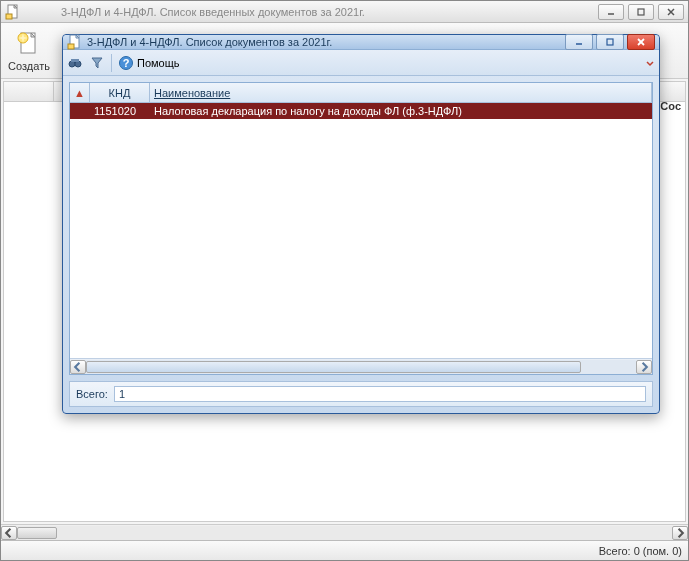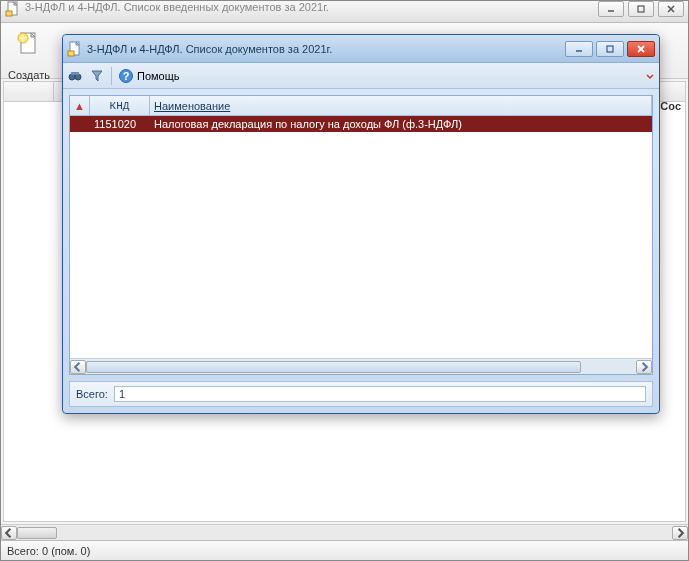--- a/index.html
+++ b/index.html
@@ -1,71 +1,71 @@
 <!DOCTYPE html>
 <html><head>
   <meta charset="utf-8">
   <style>
     * { box-sizing: border-box; margin: 0; padding: 0; font-family: Tahoma, Arial, sans-serif; font-size: 11px; }
     body { background: #e8e8e8; width: 689px; height: 561px; overflow: hidden; position: relative; }
 
     
     .outer-window { width: 689px; height: 561px; background: #f0f0f0; border: 1px solid #888; display: flex; flex-direction: column; }
-    .outer-titlebar { height: 22px; background: linear-gradient(#f8f8f8, #e0e0e0); display: flex; padding: 0 4px; border-bottom: 1px solid #bbb; }
+    .outer-titlebar { height: 22px; background: linear-gradient(#f8f8f8, #e0e0e0); display: flex; align-items: center; padding: 0 4px; border-bottom: 1px solid #bbb; gap: 36px; }
     .outer-titlebar .icon { width: 16px; height: 16px; margin-right: 4px; }
     .outer-titlebar .title { color: #888; flex: 1; }
     .win-controls { display: flex; gap: 4px; }
     .win-btn { width: 26px; height: 16px; border: 1px solid #aaa; border-radius: 2px; background: linear-gradient(#fdfdfd, #e6e6e6); display: flex; align-items: center; justify-content: center; cursor: default; }
     .win-btn svg { width: 10px; height: 10px; }
 
     
     .outer-body { flex: 1; display: flex; flex-direction: column; background: #f4f4f4; }
     .main-toolbar { height: 56px; display: flex; align-items: flex-start; padding: 4px; border-bottom: 1px solid #ccc; background: linear-gradient(#fafafa, #eee); }
-    .toolbar-btn { width: 48px; display: flex; flex-direction: column; align-items: center; gap: 11px; padding: 2px; border: 1px solid transparent; border-radius: 3px; cursor: default; }
+    .toolbar-btn { width: 48px; display: flex; flex-direction: column; align-items: center; gap: 2px; padding: 2px; border: 1px solid transparent; border-radius: 3px; cursor: default; }
     .toolbar-btn .ico { width: 28px; height: 28px; }
     .toolbar-btn .lbl { color: #333; }
 
     
     .grid-back { flex: 1; background: #fff; border: 1px solid #ccc; margin: 2px; position: relative; overflow: hidden; }
     .grid-header-row { height: 20px; background: linear-gradient(#f8f8f8, #e8e8e8); border-bottom: 1px solid #ccc; display: flex; }
     .grid-header-cell { border-right: 1px solid #ccc; width: 50px; }
     .grid-right-label { position: absolute; right: 4px; top: 18px; color: #333; font-weight: bold; }
 
     
     .h-scrollbar { height: 16px; background: #efefef; border-top: 1px solid #ccc; display: flex; align-items: center; }
     .sb-btn { width: 16px; height: 14px; background: linear-gradient(#fff, #ddd); border: 1px solid #aaa; border-radius: 2px; display: flex; align-items: center; justify-content: center; }
     .sb-track { flex: 1; height: 14px; background: #eaeaea; position: relative; }
     .sb-thumb { position: absolute; left: 0; width: 40px; height: 12px; top: 1px; background: linear-gradient(#f2f2f2, #d4d4d4); border-radius: 2px; border: 1px solid #aaa; }
 
     
-    .statusbar { height: 20px; border-top: 1px solid #bbb; background: linear-gradient(#fafafa, #e8e8e8); display: flex; align-items: center; padding: 0 6px; color: #333; }
+    .statusbar { height: 20px; border-top: 1px solid #bbb; background: linear-gradient(#fafafa, #e8e8e8); display: flex; align-items: center; padding: 0 6px; color: #333; justify-content: flex-end; }
 
     
     .dialog { position: absolute; left: 62px; top: 34px; width: 598px; height: 380px; border: 1px solid #2a5a9a; background: linear-gradient(#dbe7f5, #c7d9ee); border-radius: 4px; box-shadow: 0 4px 14px rgba(0,0,0,0.35); display: flex; flex-direction: column; }
-    .dialog-titlebar { height: 28px; background: linear-gradient(#cfe0f3, #a8c5e6); display: flex; align-items: center; padding: 0 4px; border-bottom: 1px solid #8caed4; border-radius: 4px 4px 0 0; }
+    .dialog-titlebar { height: 15px; background: linear-gradient(#cfe0f3, #a8c5e6); display: flex; align-items: center; padding: 0 4px; border-bottom: 1px solid #8caed4; border-radius: 4px 4px 0 0; }
     .dialog-titlebar .title { flex: 1; color: #1a3a5a; margin-left: 4px; }
     .dialog-titlebar .icon { width: 16px; height: 16px; }
     .dlg-controls { display: flex; gap: 3px; }
     .dlg-btn { width: 28px; height: 16px; border: 1px solid #7a9ac0; border-radius: 2px; background: linear-gradient(#eaf2fb, #c8daee); display: flex; align-items: center; justify-content: center; cursor: default; }
     .dlg-btn.close { background: linear-gradient(#f07a6a, #d8412b); border-color: #a02c1c; }
     .dlg-btn svg { width: 10px; height: 10px; }
 
     .dialog-toolbar { height: 26px; background: linear-gradient(#e6eef8, #d4e2f2); border-bottom: 1px solid #a8c0dc; display: flex; align-items: center; padding: 0 4px; gap: 6px; }
     .dialog-toolbar .tb-ico { width: 16px; height: 16px; cursor: default; }
     .dialog-toolbar .sep { width: 1px; height: 18px; background: #a8c0dc; }
     .dialog-toolbar .help { display: flex; align-items: center; gap: 3px; cursor: default; }
     .dialog-toolbar .spacer { flex: 1; }
     .dialog-toolbar .dropdown-arrow { width: 10px; height: 10px; }
 
     .dialog-body { flex: 1; padding: 6px; display: flex; flex-direction: column; gap: 6px; }
     .table-container { flex: 1; background: #fff; border: 1px solid #8caed4; display: flex; flex-direction: column; }
     .table-header { height: 20px; background: linear-gradient(#eef4fb, #d7e5f4); border-bottom: 1px solid #a8c0dc; display: flex; }
     .th { border-right: 1px solid #a8c0dc; display: flex; align-items: center; justify-content: center; color: #1a3a5a; padding: 0 4px; }
     .th.arrow { width: 20px; color: #c04030; font-weight: bold; }
-    .th.knd { width: 60px; font-family: Liberation Mono, monospace; }
+    .th.knd { width: 60px; }
     .th.name { flex: 1; justify-content: flex-start; text-decoration: underline; }
     .table-body { flex: 1; overflow: hidden; position: relative; }
     .tr { height: 16px; display: flex; }
     .tr.selected { background: #7f1d1d; color: #fff; }
     .td { padding: 0 4px; display: flex; align-items: center; }
     .td.knd { width: 60px; margin-left: 20px; }
     .td.name { flex: 1; }
 
     .table-hscroll { height: 16px; background: #e8eef6; border-top: 1px solid #c0d0e4; display: flex; align-items: center; }
     .table-hscroll .sb-track { background: #e0e8f2; }

